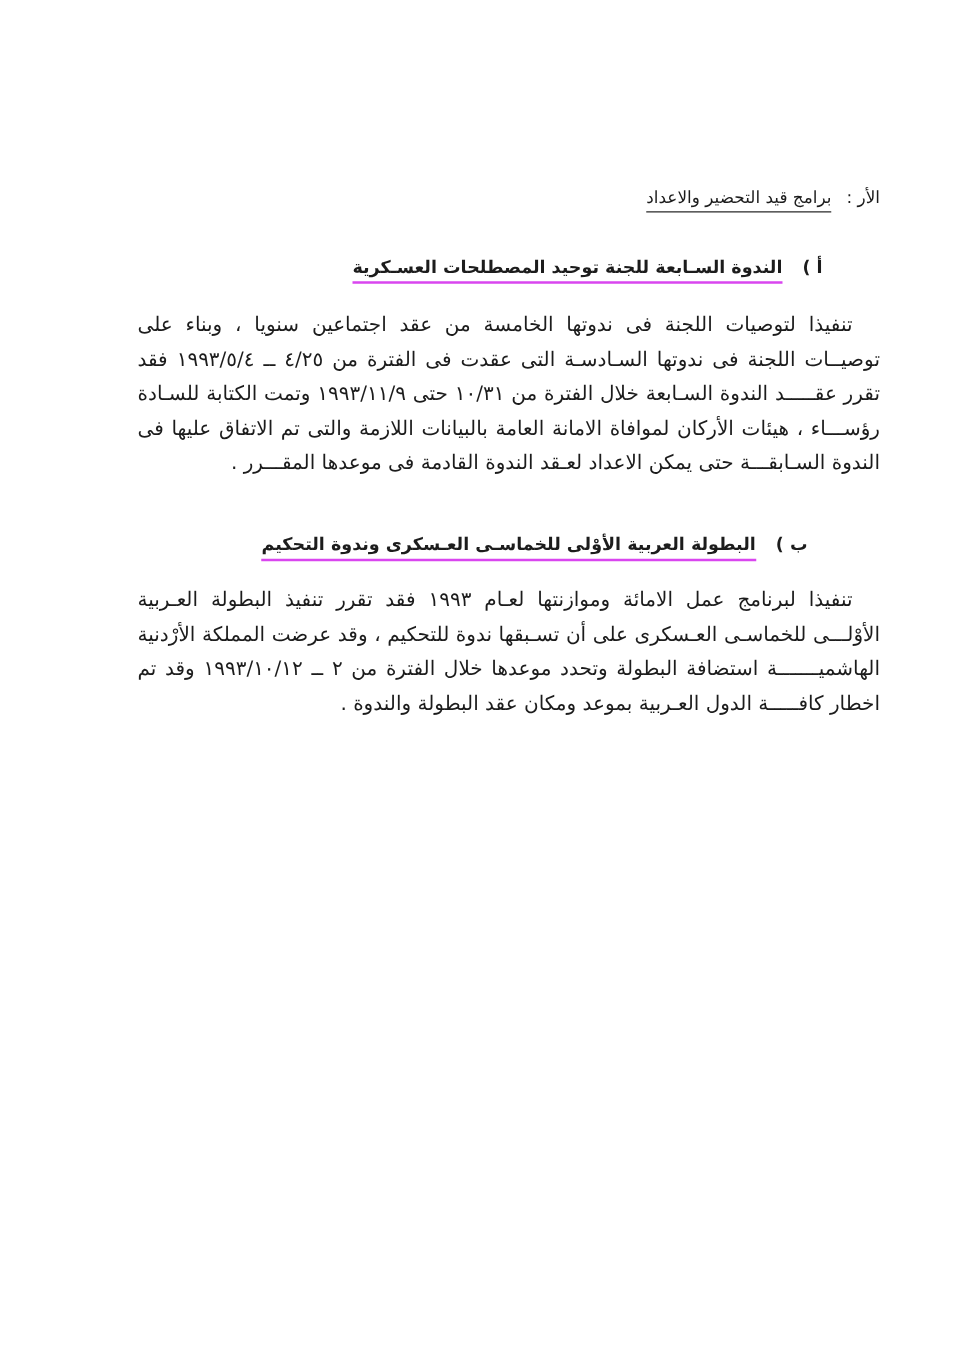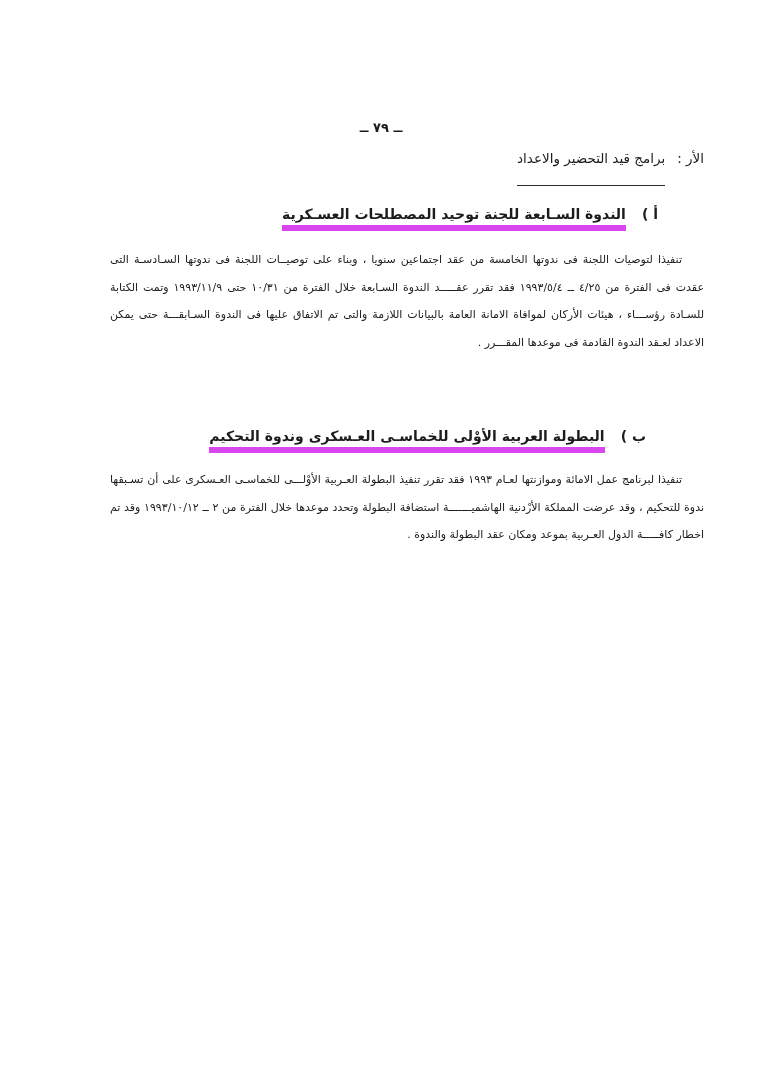--- a/index.html
+++ b/index.html
@@ -34,60 +34,59 @@
     right: 58px;
     display: flex;
     flex-direction: row;
     align-items: baseline;
     gap: 12px;
     font-size: 13.5px;
   }
   .doc-header .header-label { white-space: nowrap; }
   .doc-header .header-text {
     border-bottom: 1px solid #2a2a2a;
-    padding-bottom: 19px;
+    padding-bottom: 3px;
     white-space: nowrap;
     text-align: center;
   }
   .section-title-row {
     position: absolute;
     display: flex;
     flex-direction: row;
     align-items: baseline;
     gap: 16px;
     font-size: 14px;
     font-weight: bold;
   }
   .section-title-row.sec-a { top: 206px; right: 104px; }
   .section-title-row.sec-b { top: 428px; right: 116px; }
   .section-marker { white-space: nowrap; font-weight: bold; }
   .section-title {
-    border-bottom: 6px solid #d946ef;
+    border-bottom: 2px solid #d946ef;
     padding-bottom: 3px;
     white-space: nowrap;
   }
   .body-paragraph {
     position: absolute;
     right: 58px;
     left: 110px;
-    font-size: 11px;
+    font-size: 16px;
     line-height: 27.5px;
     text-align: justify;
     text-indent: 22px;
     direction: rtl;
   }
   .body-paragraph.para-a { top: 246px; }
   .body-paragraph.para-b { top: 466px; }
 </style>
 </head>
 <body>
 
 <div class="page">
 
-  <div class="page-number">ــ  ٧٩  ــ</div>
 
   <div class="doc-header">
     <span class="header-label">الأر :</span>
     <span class="header-text">برامج قيد التحضير والاعداد</span>
   </div>
 
   <div class="section-title-row sec-a">
     <span class="section-marker">أ  )</span>
     <span class="section-title">الندوة السـابعة للجنة توحيد المصطلحات العسـكرية</span>
   </div>

